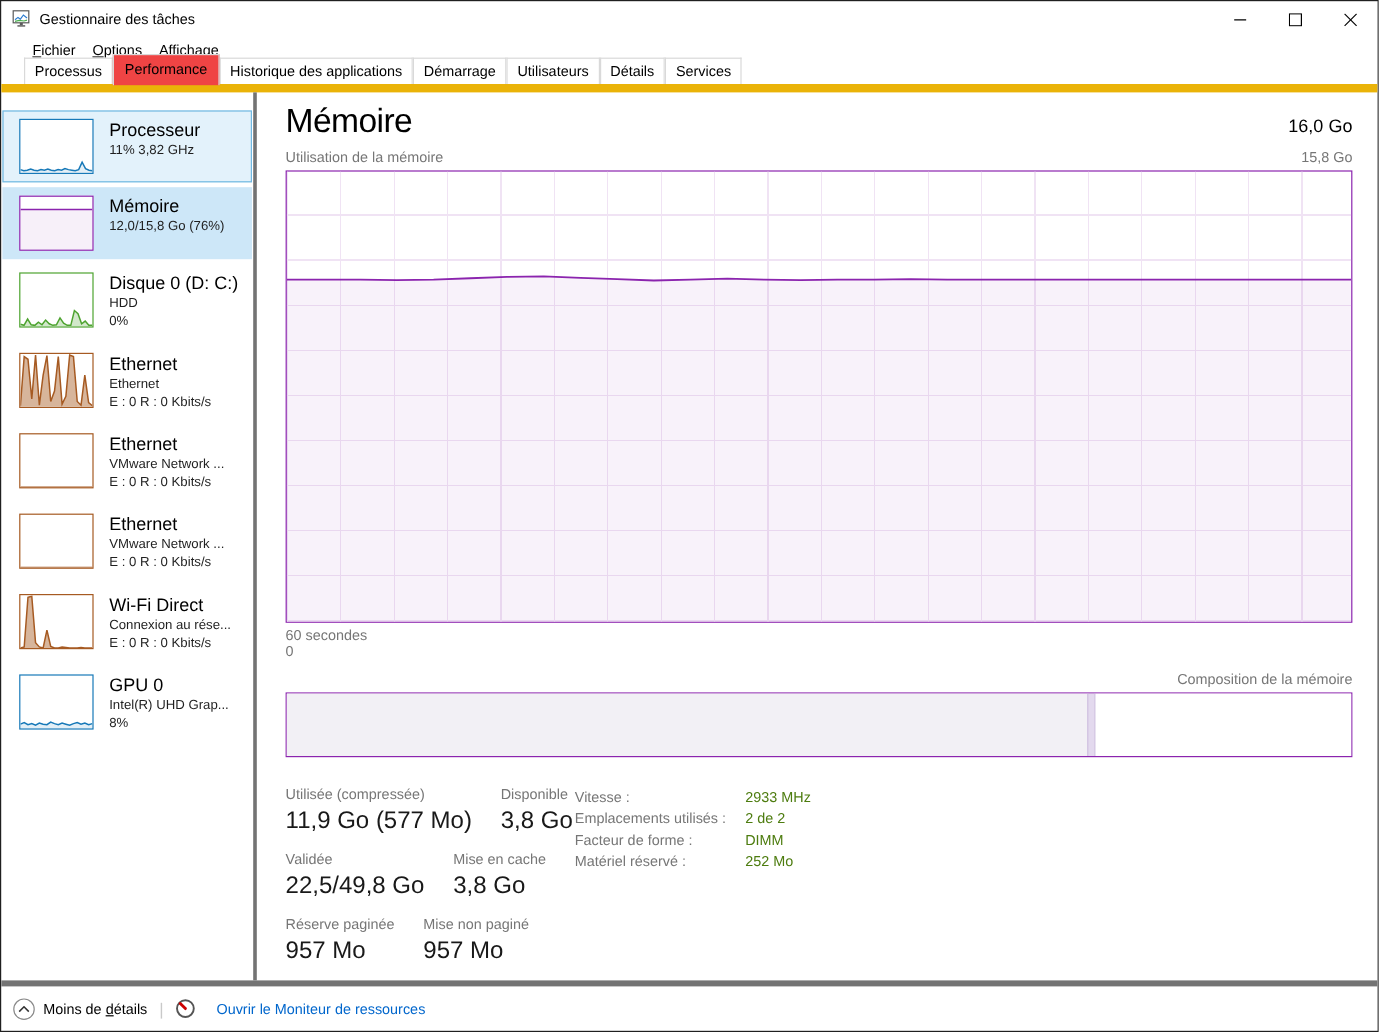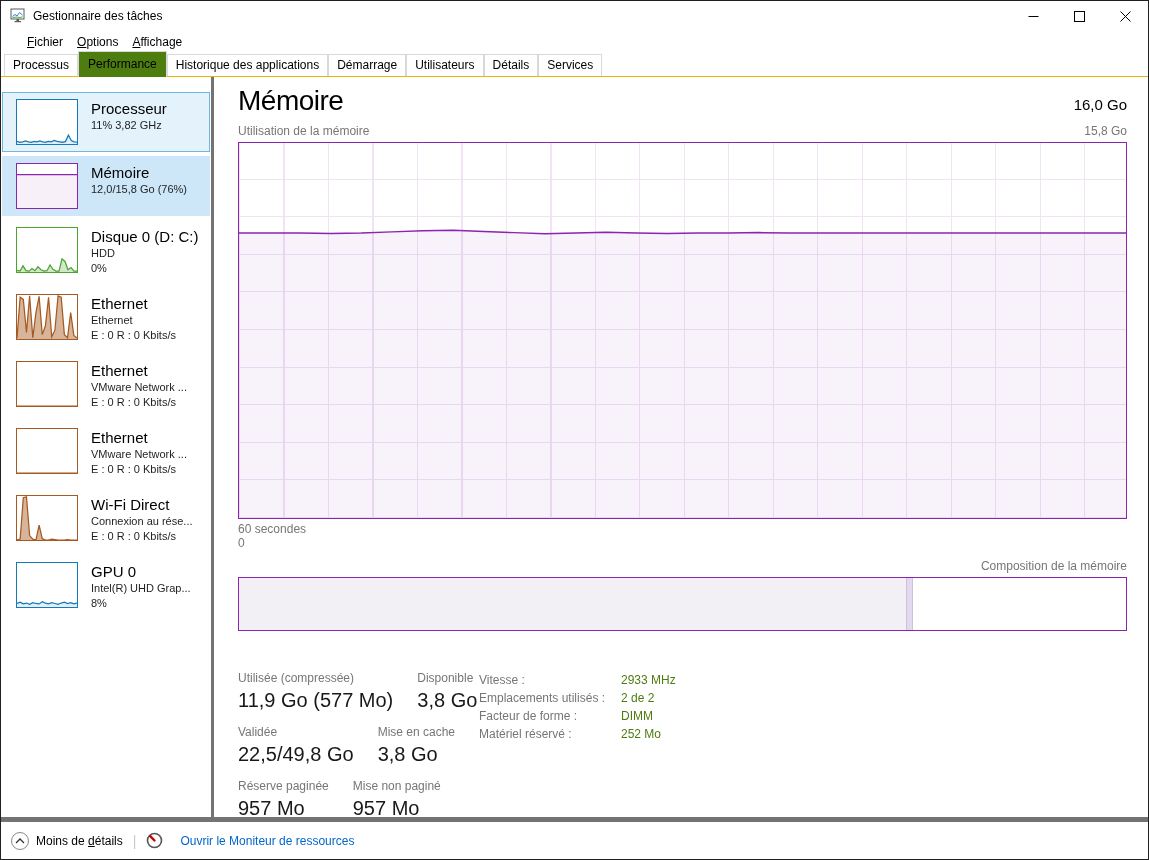--- a/index.html
+++ b/index.html
@@ -12,23 +12,23 @@
   
   .titlebar{height:30px;display:flex;align-items:center;padding-left:9px;flex:0 0 auto;}
   .title-text{font-size:12px;margin-left:7px;}
   .win-controls{margin-left:auto;display:flex;height:100%;}
   .win-btn{width:46px;height:100%;display:flex;align-items:center;justify-content:center;}
   
   .menubar{height:22px;display:flex;align-items:center;padding-left:19px;flex:0 0 auto;}
   .menu-item{display:inline-block;font-size:12px;padding:3px 7px;}
   .menu-item::first-letter{text-decoration:underline;}
   
-  .tabbar{display:flex;align-items:flex-end;padding-left:3px;border-bottom:1px solid #eab308;flex:0 0 auto;height:24px;}
+  .tabbar{display:flex;align-items:flex-end;padding-left:19px;border-bottom:7px solid #eab308;flex:0 0 auto;height:24px;}
   .tab{font-size:12px;padding:3px 8px 4px 8px;border:1px solid #d9d9d9;border-bottom:none;background:#fff;white-space:nowrap;position:relative;}
-  .tab.active{padding:5px 9px 6px 9px;margin-bottom:-1px;z-index:2;background:#4d7c0f;}
+  .tab.active{padding:5px 9px 6px 9px;margin-bottom:-1px;z-index:2;background:#ef4444;}
   
   .body{flex:1 1 auto;display:flex;min-height:0;}
   .sidebar{width:213px;flex:0 0 213px;border-right:3px solid #737373;padding-top:15px;overflow:hidden;}
   .side-item{display:flex;gap:13px;padding:6px 8px 6px 13px;margin:0 1px 4px 1px;border:1px solid transparent;cursor:default;}
   .side-item.hover{background:var(--c-hover_bg,#e3f2fb);border:1px solid var(--c-hover_border,#70b8e2);}
   .side-item.selected{background:var(--c-selected_bg,#cde7f8);}
   .thumb{width:62px;height:46px;border:1px solid #999;background:#fff;flex:0 0 62px;}
   .thumb svg{display:block;width:100%;height:100%;}
   .side-text{min-width:0;padding-top:1px;}
   .side-title{font-size:15px;line-height:18px;white-space:nowrap;}
@@ -45,21 +45,21 @@
       repeating-linear-gradient(90deg,var(--c-grid,#f0e3f4) 0 1px,transparent 1px 44.5px),
       repeating-linear-gradient(0deg,var(--c-grid,#f0e3f4) 0 1px,transparent 1px 37.6px);
   }
   .plot-layer{position:absolute;inset:0;width:100%;height:100%;}
   .axis-row{display:flex;justify-content:space-between;font-size:12px;color:#767676;margin-top:3px;flex-direction:column;}
   .comp-label{font-size:12px;color:#767676;margin-top:9px;text-align:right;}
   .comp-bar{height:54px;margin-top:4px;border:1px solid var(--c-mem_accent,#8b24ae);display:flex;background:#fff;}
   .comp-seg-inuse{background:var(--c-comp_inuse,#f2f0f5);height:100%;}
   .comp-seg-modified{background:var(--c-comp_modified,#e3d9ee);height:100%;border-left:1px solid #cfc0df;border-right:1px solid #cfc0df;}
   .comp-seg-free{background:#fff;height:100%;}
-  .stats{display:flex;margin-top:40px;}
+  .stats{display:flex;margin-top:24px;}
   .stats-left{width:241px;flex:0 0 241px;}
   .stat-row{display:flex;gap:24px;margin-bottom:13px;}
   .stat-label{font-size:12px;color:#767676;white-space:nowrap;}
   .stat-value{font-size:20px;color:#191919;margin-top:4px;white-space:nowrap;}
   .details{margin-left:0;}
   .detail-row{display:flex;line-height:18px;}
   .detail-label{width:142px;font-size:12px;color:#767676;white-space:nowrap;}
   .detail-value{font-size:12px;color:#4d7c0f;white-space:nowrap;}
   
   .footer{flex:0 0 42px;border-top:5px solid #737373;display:flex;align-items:center;padding-left:10px;font-size:12px;}

